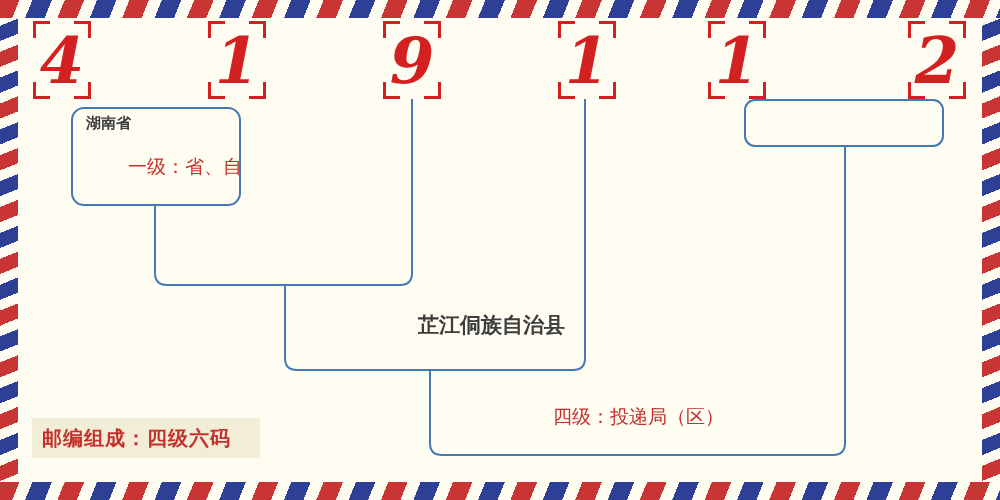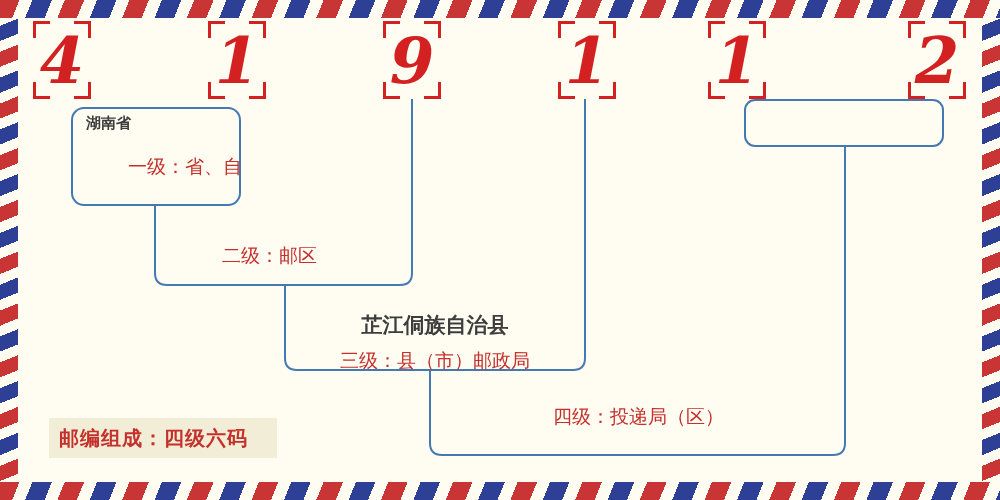--- a/index.html
+++ b/index.html
@@ -64,35 +64,35 @@
   .region-name { font-weight:bold; color:var(--text-dark); }
   .red-desc   { color:var(--text-red); }
 
   .level1-text { position:absolute; left:86px; top:114px; }
   .level1-text .region-name { font-size:15px; margin-bottom:21px; }
   .level1-text .red-desc { font-size:19px; line-height:25px;margin-left:42px; }
 
   .level2-text { position:absolute; left:222px; top:243px; font-size:19px; }
 
   .level3-text { position:absolute; left:305px; top:311px; width:260px; text-align:center; }
-  .level3-text .region-name { font-size:21px; }
+  .level3-text .region-name { font-size:21px;text-align:right; }
   .level3-text .red-desc { font-size:19px; margin-top:9px; }
 
   .level4-text { position:absolute; left:553px; top:388px; }
   .level4-text .region-name { font-size:20px; }
   .level4-text .red-desc { font-size:19px; margin-top:16px; }
 
   .delivery-text {
     position:absolute; left:745px; top:100px; width:198px; height:46px;
     line-height:46px; text-align:center;
     font-weight:bold; font-size:20px; color:var(--text-dark);
   }
 
   .footer-note {
-    position:absolute; left:49px; top:418px; width:228px; height:40px;
+    position:absolute; left:32px; top:418px; width:228px; height:40px;
     background:var(--note-background);
     color:var(--text-red); font-weight:bold; font-size:20px;
     line-height:40px; padding-left:10px; box-sizing:border-box;
     letter-spacing:1px;
   }
 </style>
 </head>
 <body>
 
 <div class="stage">
@@ -151,25 +151,23 @@
     <span class="corner bl"></span>
     <span class="corner br"></span>
     <span class="digit-glyph">2</span>
   </div>
 
   <div class="level1-text">
     <div class="region-name">湖南省</div>
     <div class="red-desc">一级：省、自</div>
   </div>
 
-  <div class="level2-text red-desc">二级：邮区</div>
 
   <div class="level3-text">
     <div class="region-name">芷江侗族自治县</div>
-    <div class="red-desc">三级：县（市）邮政局</div>
   </div>
 
   <div class="level4-text">
     <div class="red-desc">四级：投递局（区）</div>
   </div>
 
 
   <div class="footer-note">邮编组成：四级六码</div>
 
 </div>

